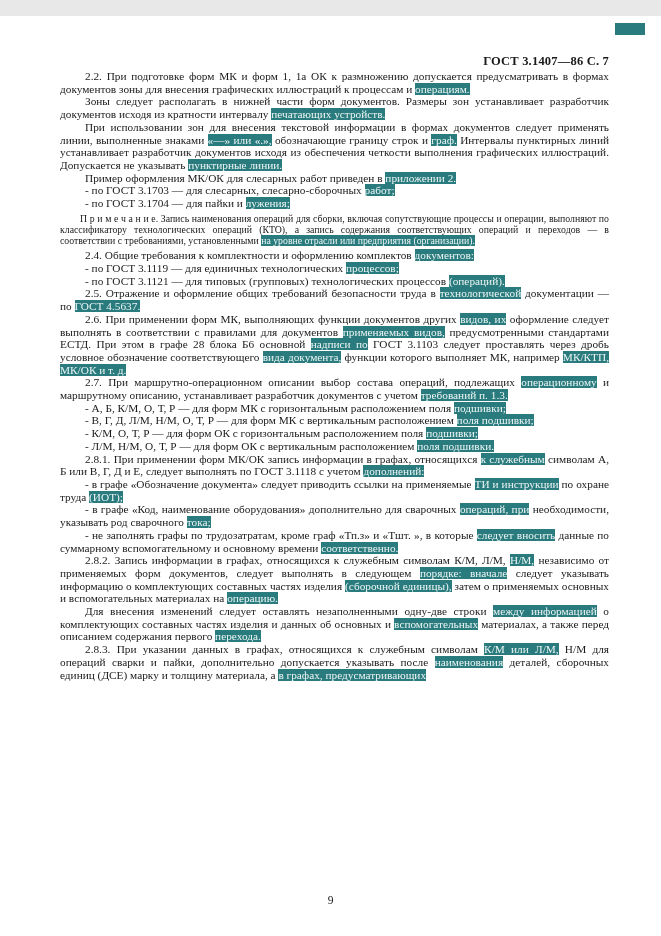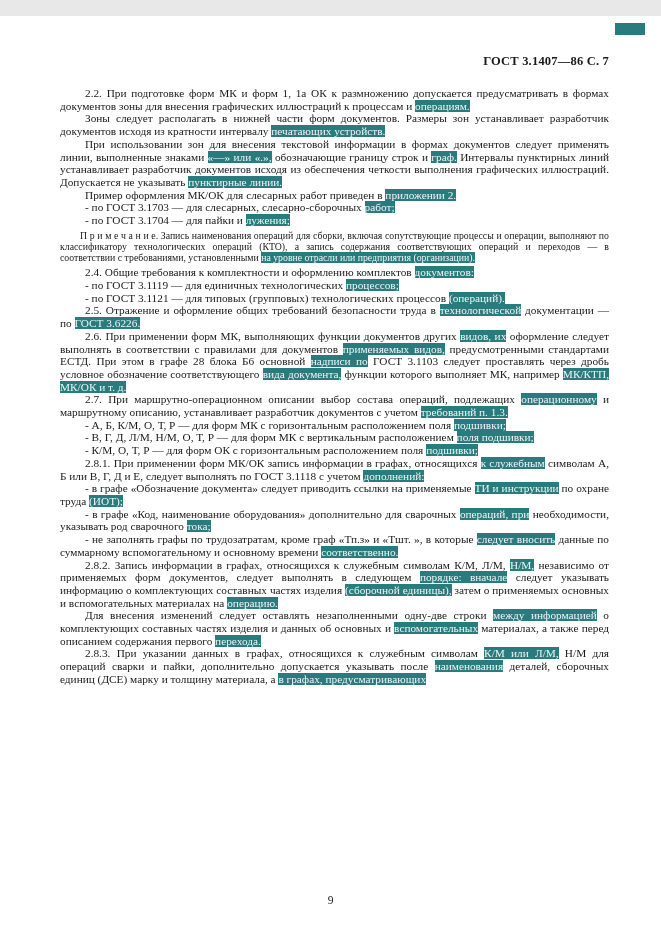--- a/index.html
+++ b/index.html
@@ -19,21 +19,21 @@
     background:var(--hl, #2a7b7d);
   }
   .header {
     position:absolute; top:38px; left:60px; right:52px;
     text-align:right;
     font-weight:bold;
     font-size:12.5px;
     letter-spacing:0.2px;
   }
   .content {
-    position:absolute; top:71px; left:60px; right:52px;
+    position:absolute; top:54px; left:60px; right:52px;
   }
   p.para {
     margin:0;
     text-align:justify;
     font-size:11.3px;
     line-height:12.7px;
     text-indent:25px;
   }
   p.note {
     font-size:9.8px;
@@ -63,26 +63,27 @@
       <p class="para body"><span>2.2. При подготовке форм МК и форм 1, 1а ОК к размножению допускается предусматривать в формах документов зоны для внесения графических иллюстраций к процессам и </span><span class="hl">операциям.</span></p>
       <p class="para body"><span>Зоны следует располагать в нижней части форм документов. Размеры зон устанавливает разработчик документов исходя из кратности интервалу </span><span class="hl">печатающих устройств.</span></p>
       <p class="para body"><span>При использовании зон для внесения текстовой информации в формах документов следует применять линии, выполненные знаками </span><span class="hl">«—» или «.»,</span><span> обозначающие границу строк и </span><span class="hl">граф.</span><span> Интервалы пунктирных линий устанавливает разработчик документов исходя из обеспечения четкости выполнения графических иллюстраций. Допускается не указывать </span><span class="hl">пунктирные линии.</span></p>
       <p class="para body"><span>Пример оформления МК/ОК для слесарных работ приведен в </span><span class="hl">приложении 2.</span></p>
       <p class="para body"><span>- по ГОСТ 3.1703 — для слесарных, слесарно-сборочных </span><span class="hl">работ;</span></p>
       <p class="para body"><span>- по ГОСТ 3.1704 — для пайки и </span><span class="hl">лужения;</span></p>
       <p class="para note"><span>П р и м е ч а н и е. Запись наименования операций для сборки, включая сопутствующие процессы и операции, выполняют по классификатору технологических операций (КТО), а запись содержания соответствующих операций и переходов — в соответствии с требованиями, установленными </span><span class="hl">на уровне отрасли или предприятия (организации).</span></p>
       <p class="para body"><span>2.4. Общие требования к комплектности и оформлению комплектов </span><span class="hl">документов:</span></p>
       <p class="para body"><span>- по ГОСТ 3.1119 — для единичных технологических </span><span class="hl">процессов;</span></p>
       <p class="para body"><span>- по ГОСТ 3.1121 — для типовых (групповых) технологических процессов </span><span class="hl">(операций).</span></p>
-      <p class="para body"><span>2.5. Отражение и оформление общих требований безопасности труда в </span><span class="hl">технологической</span><span> документации — по </span><span class="hl">ГОСТ 3.6226.</span></p>
+      <p class="para body"><span>2.5. Отражение и оформление общих требований безопасности труда в </span><span class="hl">технологической</span><span> документации — по </span><span class="hl">ГОСТ 4.5637.</span></p>
       <p class="para body"><span>2.6. При применении форм МК, выполняющих функции документов других </span><span class="hl">видов, их</span><span> оформление следует выполнять в соответствии с правилами для документов </span><span class="hl">применяемых видов,</span><span> предусмотренными стандартами ЕСТД. При этом в графе 28 блока Б6 основной </span><span class="hl">надписи по</span><span> ГОСТ 3.1103 следует проставлять через дробь условное обозначение соответствующего </span><span class="hl">вида документа,</span><span> функции которого выполняет МК, например </span><span class="hl">МК/КТП, МК/ОК и т. д.</span></p>
       <p class="para body"><span>2.7. При маршрутно-операционном описании выбор состава операций, подлежащих </span><span class="hl">операционному</span><span> и маршрутному описанию, устанавливает разработчик документов с учетом </span><span class="hl">требований п. 1.3.</span></p>
       <p class="para body"><span>- А, Б, К/М, О, Т, Р — для форм МК с горизонтальным расположением поля </span><span class="hl">подшивки;</span></p>
       <p class="para body"><span>- В, Г, Д, Л/М, Н/М, О, Т, Р — для форм МК с вертикальным расположением </span><span class="hl">поля подшивки;</span></p>
       <p class="para body"><span>- К/М, О, Т, Р — для форм ОК с горизонтальным расположением поля </span><span class="hl">подшивки;</span></p>
+      <p class="para body"><span>- Л/М, Н/М, О, Т, Р — для форм ОК с вертикальным расположением </span><span class="hl">поля подшивки.</span></p>
       <p class="para body"><span>2.8.1. При применении форм МК/ОК запись информации в графах, относящихся </span><span class="hl">к служебным</span><span> символам А, Б или В, Г, Д и Е, следует выполнять по ГОСТ 3.1118 с учетом </span><span class="hl">дополнений:</span></p>
       <p class="para body"><span>- в графе «Обозначение документа» следует приводить ссылки на применяемые </span><span class="hl">ТИ и инструкции</span><span> по охране труда </span><span class="hl">(ИОТ);</span></p>
       <p class="para body"><span>- в графе «Код, наименование оборудования» дополнительно для сварочных </span><span class="hl">операций, при</span><span> необходимости, указывать род сварочного </span><span class="hl">тока;</span></p>
       <p class="para body"><span>- не заполнять графы по трудозатратам, кроме граф «Тп.з» и «Тшт. », в которые </span><span class="hl">следует вносить</span><span> данные по суммарному вспомогательному и основному времени </span><span class="hl">соответственно.</span></p>
       <p class="para body"><span>2.8.2. Запись информации в графах, относящихся к служебным символам К/М, Л/М, </span><span class="hl">Н/М,</span><span> независимо от применяемых форм документов, следует выполнять в следующем </span><span class="hl">порядке: вначале</span><span> следует указывать информацию о комплектующих составных частях изделия </span><span class="hl">(сборочной единицы),</span><span> затем о применяемых основных и вспомогательных материалах на </span><span class="hl">операцию.</span></p>
       <p class="para body"><span>Для внесения изменений следует оставлять незаполненными одну-две строки </span><span class="hl">между информацией</span><span> о комплектующих составных частях изделия и данных об основных и </span><span class="hl">вспомогательных</span><span> материалах, а также перед описанием содержания первого </span><span class="hl">перехода.</span></p>
       <p class="para body"><span>2.8.3. При указании данных в графах, относящихся к служебным символам </span><span class="hl">К/М или Л/М,</span><span> Н/М для операций сварки и пайки, дополнительно допускается указывать после </span><span class="hl">наименования</span><span> деталей, сборочных единиц (ДСЕ) марку и толщину материала, а </span><span class="hl">в графах, предусматривающих</span></p>
     </div>
   <div class="footer">
     <span>9</span>

